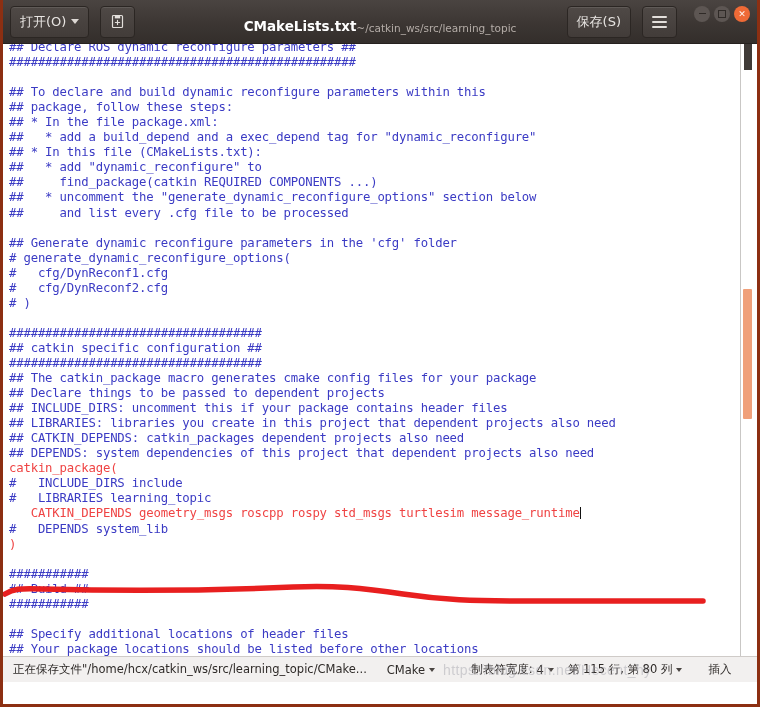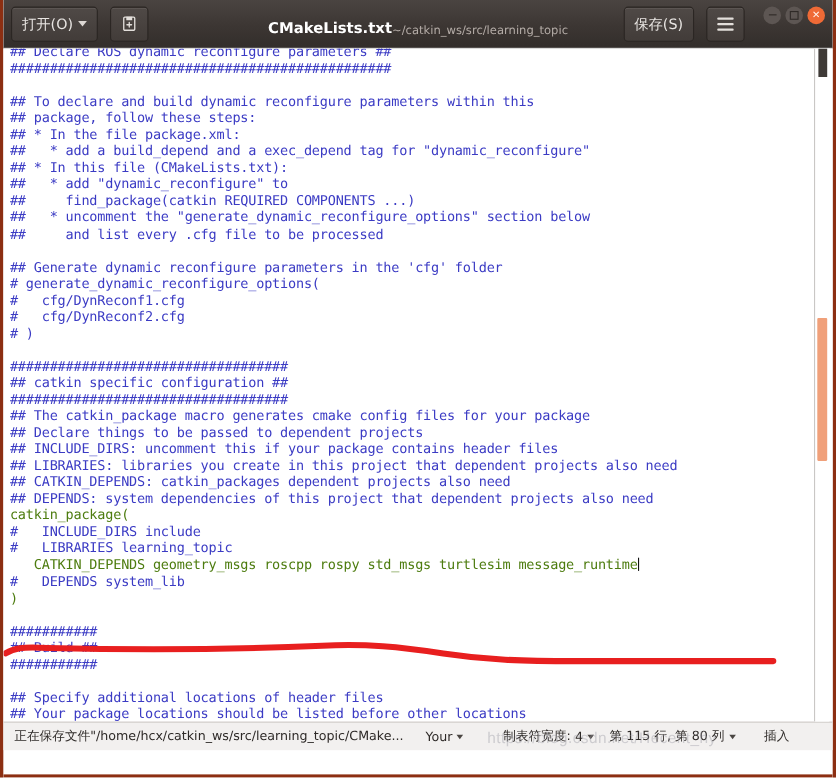--- a/index.html
+++ b/index.html
@@ -149,21 +149,21 @@
     font-family: "DejaVu Sans Mono", monospace;
     font-size: 12.3px;
     line-height: 15.05px;
     white-space: pre;
     color: #000000;
     letter-spacing: -0.18px;
   }
   .code .ln { display: block; height: 15.05px; }
   .cmt { color: #3b3bc4; }
   .fn  { color: #1f8a78; font-style: italic; }
-  .plain { color: #4d7c0f; }
+  .plain { color: #ef4444; }
   .caret-bar {
     display: inline-block;
     width: 1px;
     height: 12px;
     background: #111;
     vertical-align: -2px;
     margin-left: 0px;
   }
 
   
@@ -321,21 +321,21 @@
     <div class="vscroll">
       <div class="vtrack-top"></div>
       <div class="vthumb" id="scroll-thumb"></div>
     </div>
   </div>
 
   <div class="statusbar">
     <div class="sb-file">正在保存文件"/home/hcx/catkin_ws/src/learning_topic/CMake...</div>
 
     <div class="sb-item sb-lang">
-      <span>Your</span>
+      <span>CMake</span>
       <span class="caret-dk"></span>
     </div>
 
     <div class="sb-item sb-tab">
       <span>制表符宽度:</span>
       <span>4</span>
       <span class="caret-dk"></span>
     </div>
 
     <div class="sb-item sb-pos">

